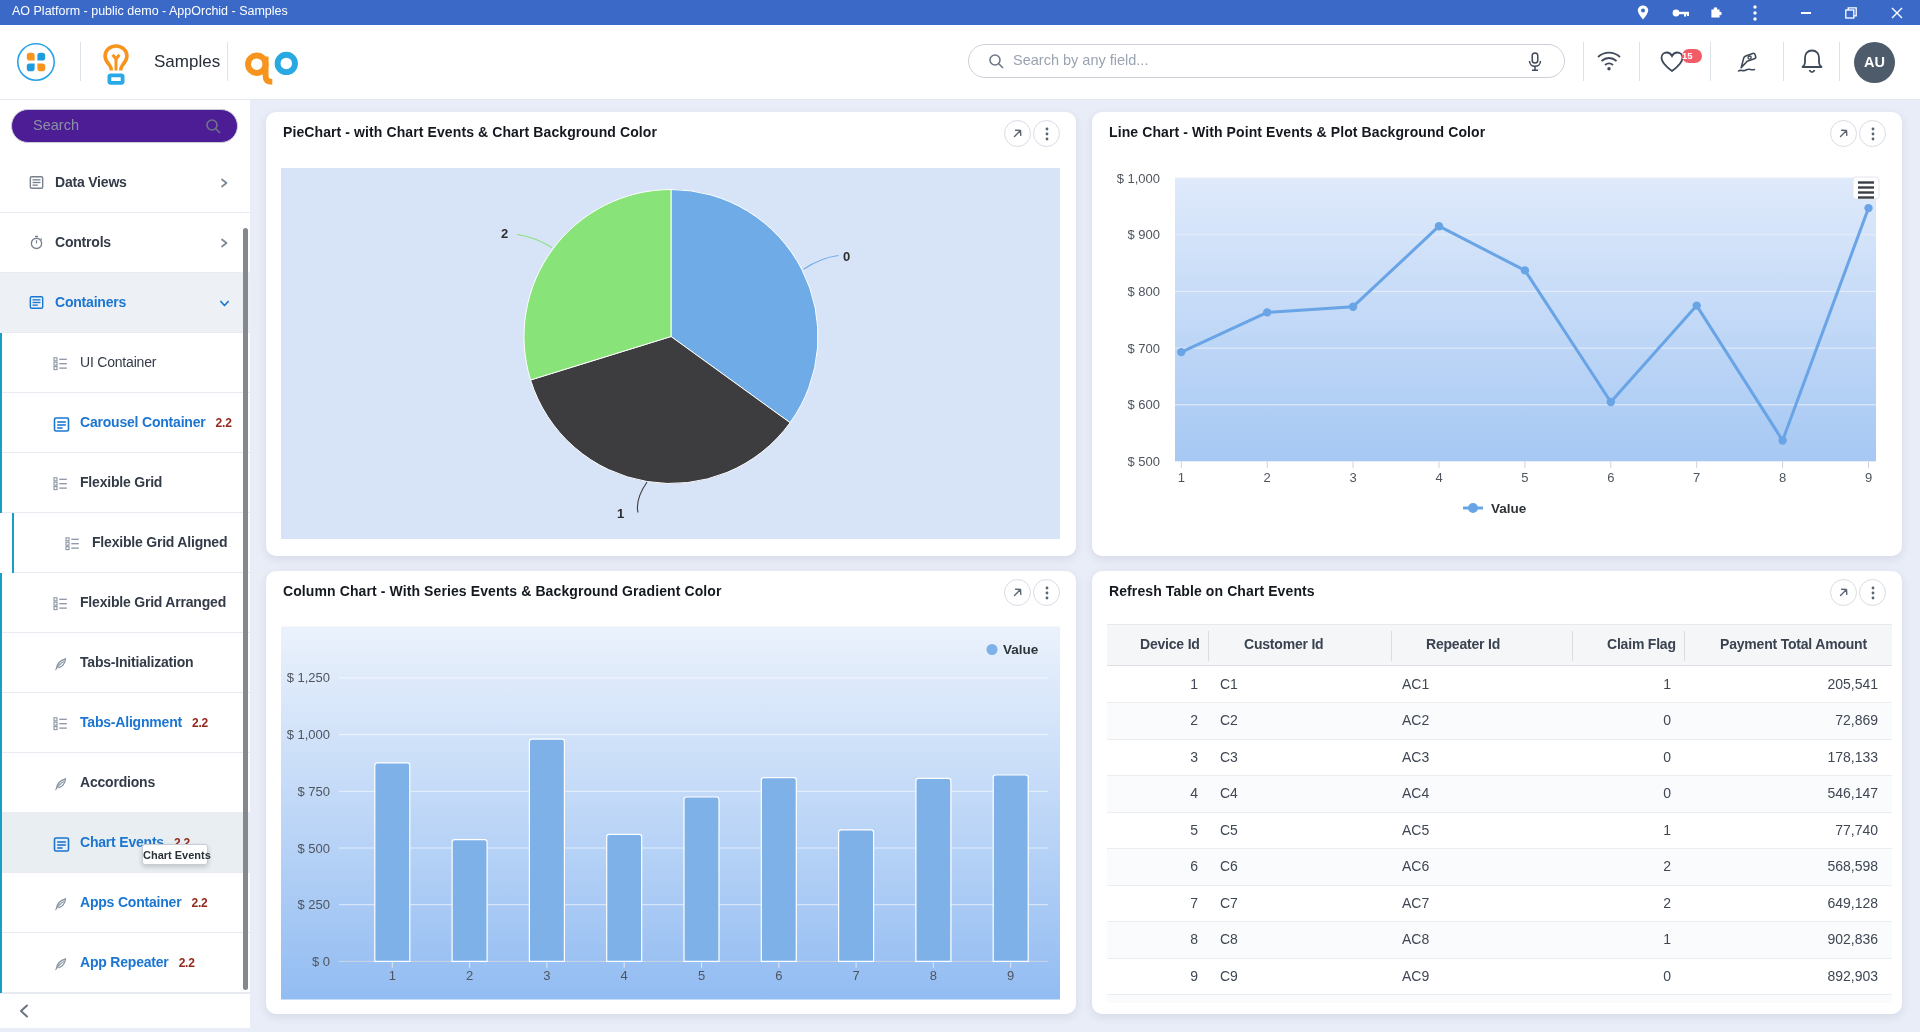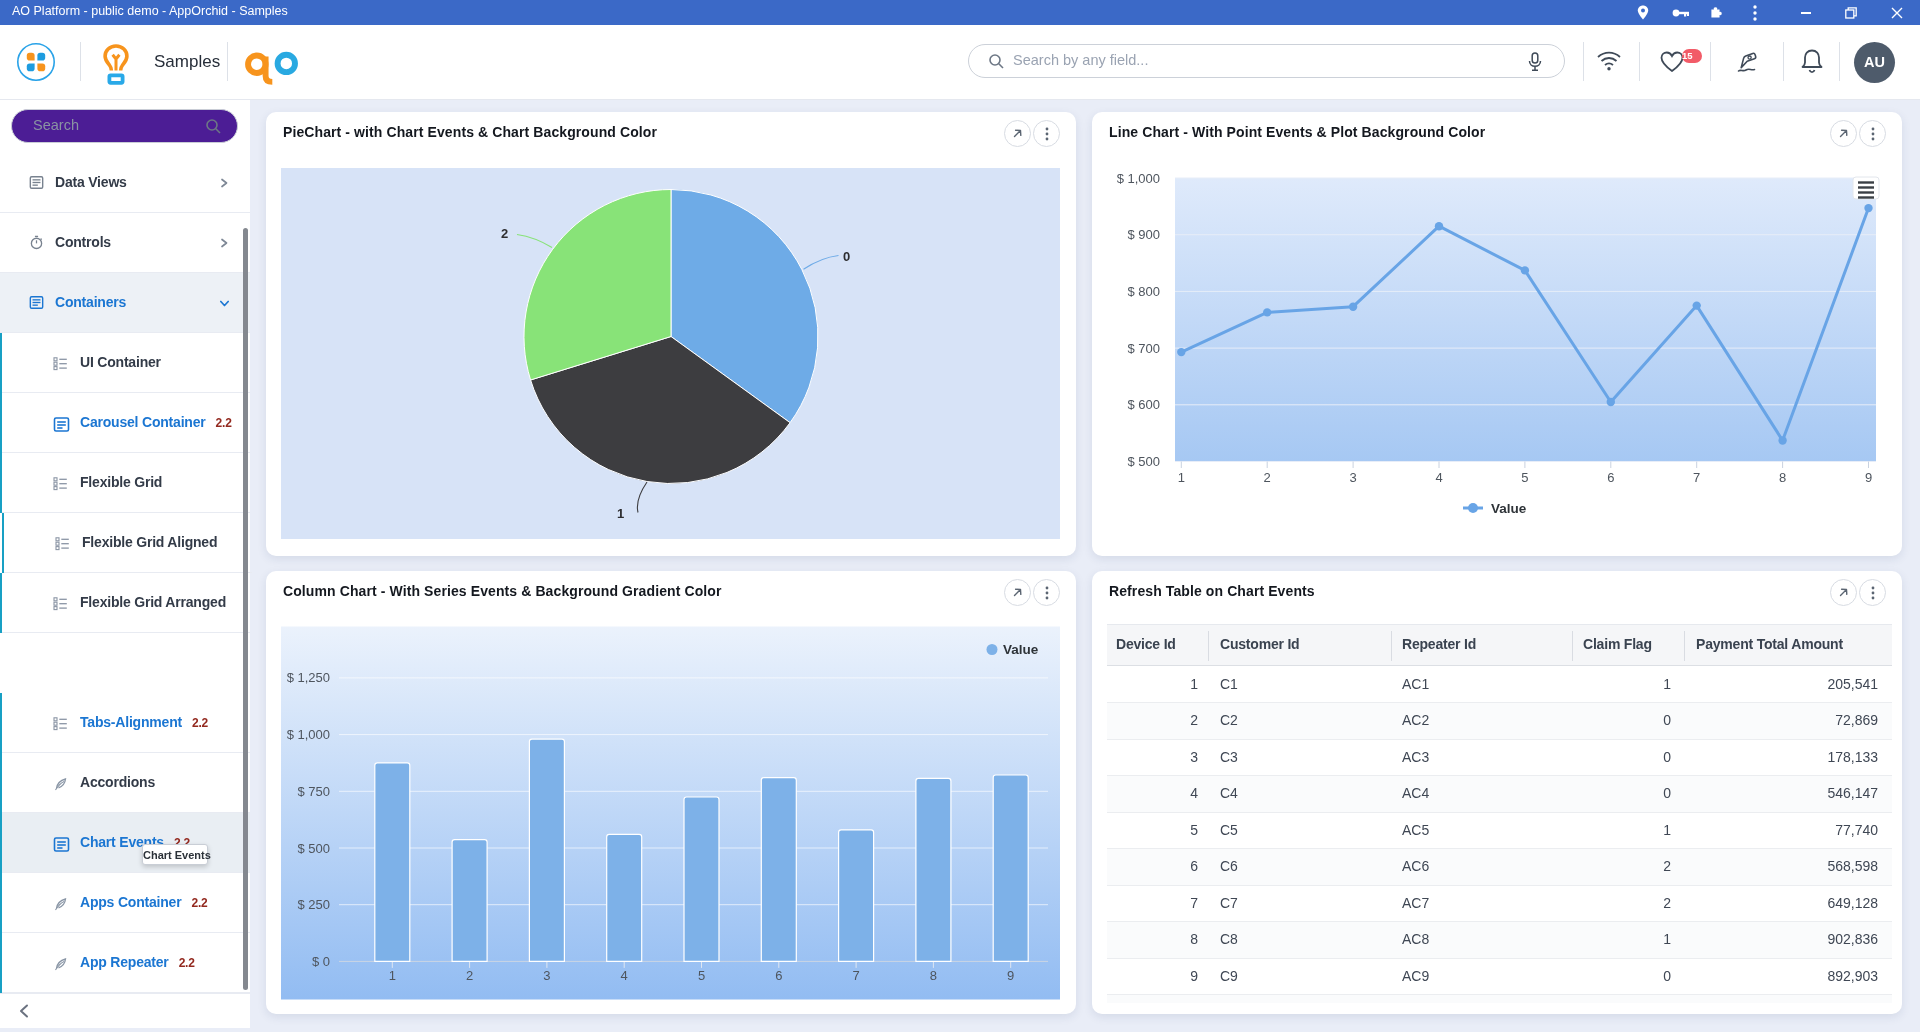--- a/index.html
+++ b/index.html
@@ -1,17 +1,17 @@
 <!DOCTYPE html>
 <html><head><meta charset="utf-8">
 <style>
 * { margin:0; padding:0; box-sizing:border-box; }
 body { font-family:"Liberation Sans", sans-serif; width:1920px; height:1032px; overflow:hidden; position:relative; background:#e9edf7; }
 svg { display:block; }
-.th { position:absolute; top:11px; font-size:14px; font-weight:bold; letter-spacing:-0.2px; color:#3a4350; }
+.th { position:absolute; top:11px; font-size:14px; font-weight:bold; letter-spacing:-0.2px; color:#3a4350;margin-left:24px; }
 .vsep { position:absolute; top:6px; width:1px; height:30px; background:#d9dce2; }
 .vline { position:absolute; top:0; width:1px; height:337px; background:#f0f2f5; }
 .trow { position:absolute; left:0; width:785px; height:36.5px; border-bottom:1px solid #ebedf0; }
 .td { position:absolute; top:9px; font-size:14px; color:#3f4754; }
 .tdr { text-align:right; }
 </style></head>
 <body>
 <div style="position:absolute;left:0;top:0;width:1920px;height:25px;background:#3b69c7">
 <span style="position:absolute;left:12px;top:4px;font-size:12.5px;color:#ffffff">AO Platform - public demo - AppOrchid - Samples</span>
 <svg width="12" height="15" viewBox="0 0 12 15" style="position:absolute;left:1637px;top:5px">
@@ -428,21 +428,21 @@
 <span style="position:absolute;left:51px;top:23px">
         <svg width="15" height="15" viewBox="0 0 15 15">
           <rect x="1" y="1.8" width="3" height="3" fill="none" stroke="#8b95a5" stroke-width="1.1"></rect>
           <line x1="6.3" y1="3.3" x2="13.8" y2="3.3" stroke="#8b95a5" stroke-width="1.3"></line>
           <rect x="1" y="6.2" width="3" height="3" fill="none" stroke="#8b95a5" stroke-width="1.1"></rect>
           <line x1="6.3" y1="7.7" x2="13.8" y2="7.7" stroke="#8b95a5" stroke-width="1.3"></line>
           <rect x="1" y="10.6" width="3" height="3" fill="none" stroke="#8b95a5" stroke-width="1.1"></rect>
           <line x1="6.3" y1="12.1" x2="13.8" y2="12.1" stroke="#8b95a5" stroke-width="1.3"></line>
         </svg>
       </span>
-<span style="position:absolute;left:78px;top:21px;font-size:14px;font-weight:bold;letter-spacing:-0.2px;color:#333b48">UI Container</span>
+<span style="position:absolute;left:78px;top:21px;font-size:14px;font-weight:normal;letter-spacing:-0.2px;color:#333b48">UI Container</span>
 <div style="position:absolute;left:0;bottom:0;width:248px;border-bottom:1px solid #e8ebf2"></div>
 </div>
     <div style="position:absolute;left:0;top:293px;width:250px;height:60px;border-left:2px solid #18a0c4">
 <span style="position:absolute;left:51px;top:23px">
         <svg width="17" height="17" viewBox="0 0 17 17">
           <rect x="1.5" y="2" width="14" height="13" rx="1.5" fill="none" stroke="#1b76d2" stroke-width="1.6"></rect>
           <line x1="4.2" y1="6" x2="12.8" y2="6" stroke="#1b76d2" stroke-width="1.6"></line>
           <line x1="4.2" y1="9" x2="12.8" y2="9" stroke="#1b76d2" stroke-width="1.6"></line>
           <line x1="4.2" y1="12" x2="9.5" y2="12" stroke="#1b76d2" stroke-width="1.6"></line>
         </svg>
@@ -457,21 +457,21 @@
           <line x1="6.3" y1="3.3" x2="13.8" y2="3.3" stroke="#8b95a5" stroke-width="1.3"></line>
           <rect x="1" y="6.2" width="3" height="3" fill="none" stroke="#8b95a5" stroke-width="1.1"></rect>
           <line x1="6.3" y1="7.7" x2="13.8" y2="7.7" stroke="#8b95a5" stroke-width="1.3"></line>
           <rect x="1" y="10.6" width="3" height="3" fill="none" stroke="#8b95a5" stroke-width="1.1"></rect>
           <line x1="6.3" y1="12.1" x2="13.8" y2="12.1" stroke="#8b95a5" stroke-width="1.3"></line>
         </svg>
       </span>
 <span style="position:absolute;left:78px;top:21px;font-size:14px;font-weight:bold;letter-spacing:-0.2px;color:#333b48">Flexible Grid</span>
 <div style="position:absolute;left:0;bottom:0;width:248px;border-bottom:1px solid #e8ebf2"></div>
 </div>
-    <div style="position:absolute;left:2px;top:413px;width:250px;height:60px;border-left:2px solid #18a0c4">
+    <div style="position:absolute;left:12px;top:413px;width:250px;height:60px;border-left:2px solid #18a0c4">
 <span style="position:absolute;left:51px;top:23px">
         <svg width="15" height="15" viewBox="0 0 15 15">
           <rect x="1" y="1.8" width="3" height="3" fill="none" stroke="#8b95a5" stroke-width="1.1"></rect>
           <line x1="6.3" y1="3.3" x2="13.8" y2="3.3" stroke="#8b95a5" stroke-width="1.3"></line>
           <rect x="1" y="6.2" width="3" height="3" fill="none" stroke="#8b95a5" stroke-width="1.1"></rect>
           <line x1="6.3" y1="7.7" x2="13.8" y2="7.7" stroke="#8b95a5" stroke-width="1.3"></line>
           <rect x="1" y="10.6" width="3" height="3" fill="none" stroke="#8b95a5" stroke-width="1.1"></rect>
           <line x1="6.3" y1="12.1" x2="13.8" y2="12.1" stroke="#8b95a5" stroke-width="1.3"></line>
         </svg>
       </span>
@@ -485,20 +485,30 @@
           <line x1="6.3" y1="3.3" x2="13.8" y2="3.3" stroke="#8b95a5" stroke-width="1.3"></line>
           <rect x="1" y="6.2" width="3" height="3" fill="none" stroke="#8b95a5" stroke-width="1.1"></rect>
           <line x1="6.3" y1="7.7" x2="13.8" y2="7.7" stroke="#8b95a5" stroke-width="1.3"></line>
           <rect x="1" y="10.6" width="3" height="3" fill="none" stroke="#8b95a5" stroke-width="1.1"></rect>
           <line x1="6.3" y1="12.1" x2="13.8" y2="12.1" stroke="#8b95a5" stroke-width="1.3"></line>
         </svg>
       </span>
 <span style="position:absolute;left:78px;top:21px;font-size:14px;font-weight:bold;letter-spacing:-0.2px;color:#333b48">Flexible Grid Arranged</span>
 <div style="position:absolute;left:0;bottom:0;width:248px;border-bottom:1px solid #e8ebf2"></div>
 </div>
+    <div style="position:absolute;left:0;top:533px;width:250px;height:60px;border-left:2px solid #18a0c4">
+<span style="position:absolute;left:51px;top:23px">
+        <svg width="16" height="16" viewBox="0 0 16 16">
+          <path d="M3.5 12.5 C4 8.5 7 4.5 12.5 3 C12 7.5 9.5 10.5 5.5 11.8" fill="none" stroke="#8a96a6" stroke-width="1.3"></path>
+          <path d="M2.5 14 C5 10 8 7 11 5.5" fill="none" stroke="#8a96a6" stroke-width="1.1"></path>
+        </svg>
+      </span>
+<span style="position:absolute;left:78px;top:21px;font-size:14px;font-weight:bold;letter-spacing:-0.2px;color:#333b48">Tabs-Initialization</span>
+<div style="position:absolute;left:0;bottom:0;width:248px;border-bottom:1px solid #e8ebf2"></div>
+</div>
     <div style="position:absolute;left:0;top:593px;width:250px;height:60px;border-left:2px solid #18a0c4">
 <span style="position:absolute;left:51px;top:23px">
         <svg width="15" height="15" viewBox="0 0 15 15">
           <rect x="1" y="1.8" width="3" height="3" fill="none" stroke="#8b95a5" stroke-width="1.1"></rect>
           <line x1="6.3" y1="3.3" x2="13.8" y2="3.3" stroke="#8b95a5" stroke-width="1.3"></line>
           <rect x="1" y="6.2" width="3" height="3" fill="none" stroke="#8b95a5" stroke-width="1.1"></rect>
           <line x1="6.3" y1="7.7" x2="13.8" y2="7.7" stroke="#8b95a5" stroke-width="1.3"></line>
           <rect x="1" y="10.6" width="3" height="3" fill="none" stroke="#8b95a5" stroke-width="1.1"></rect>
           <line x1="6.3" y1="12.1" x2="13.8" y2="12.1" stroke="#8b95a5" stroke-width="1.3"></line>
         </svg>

